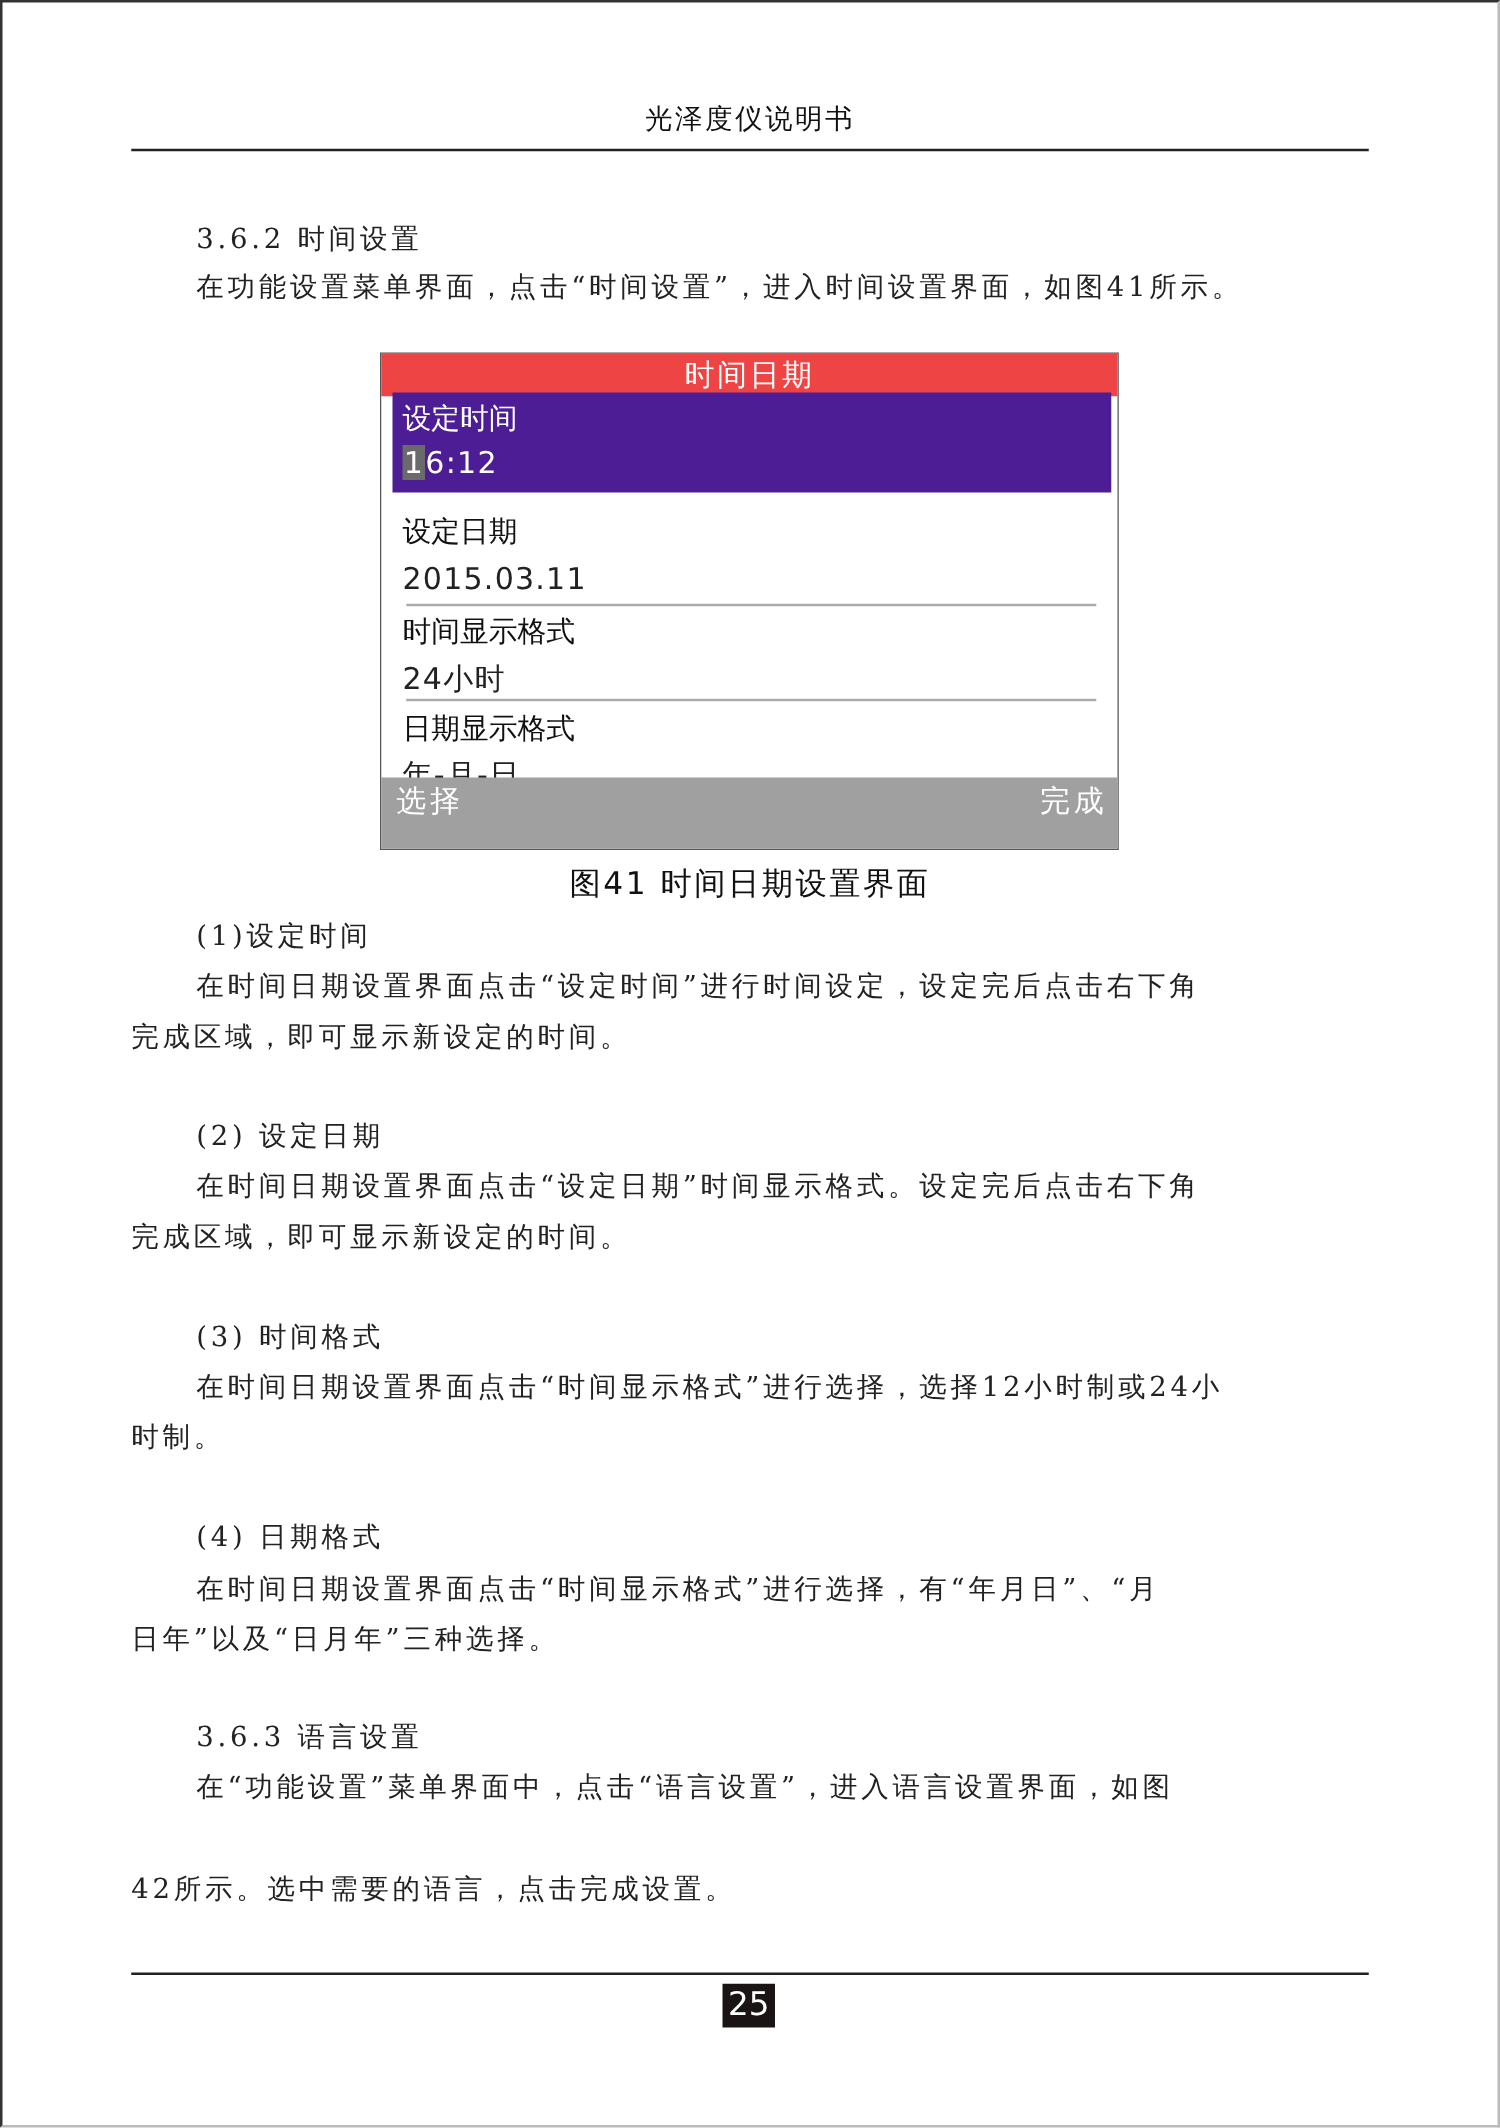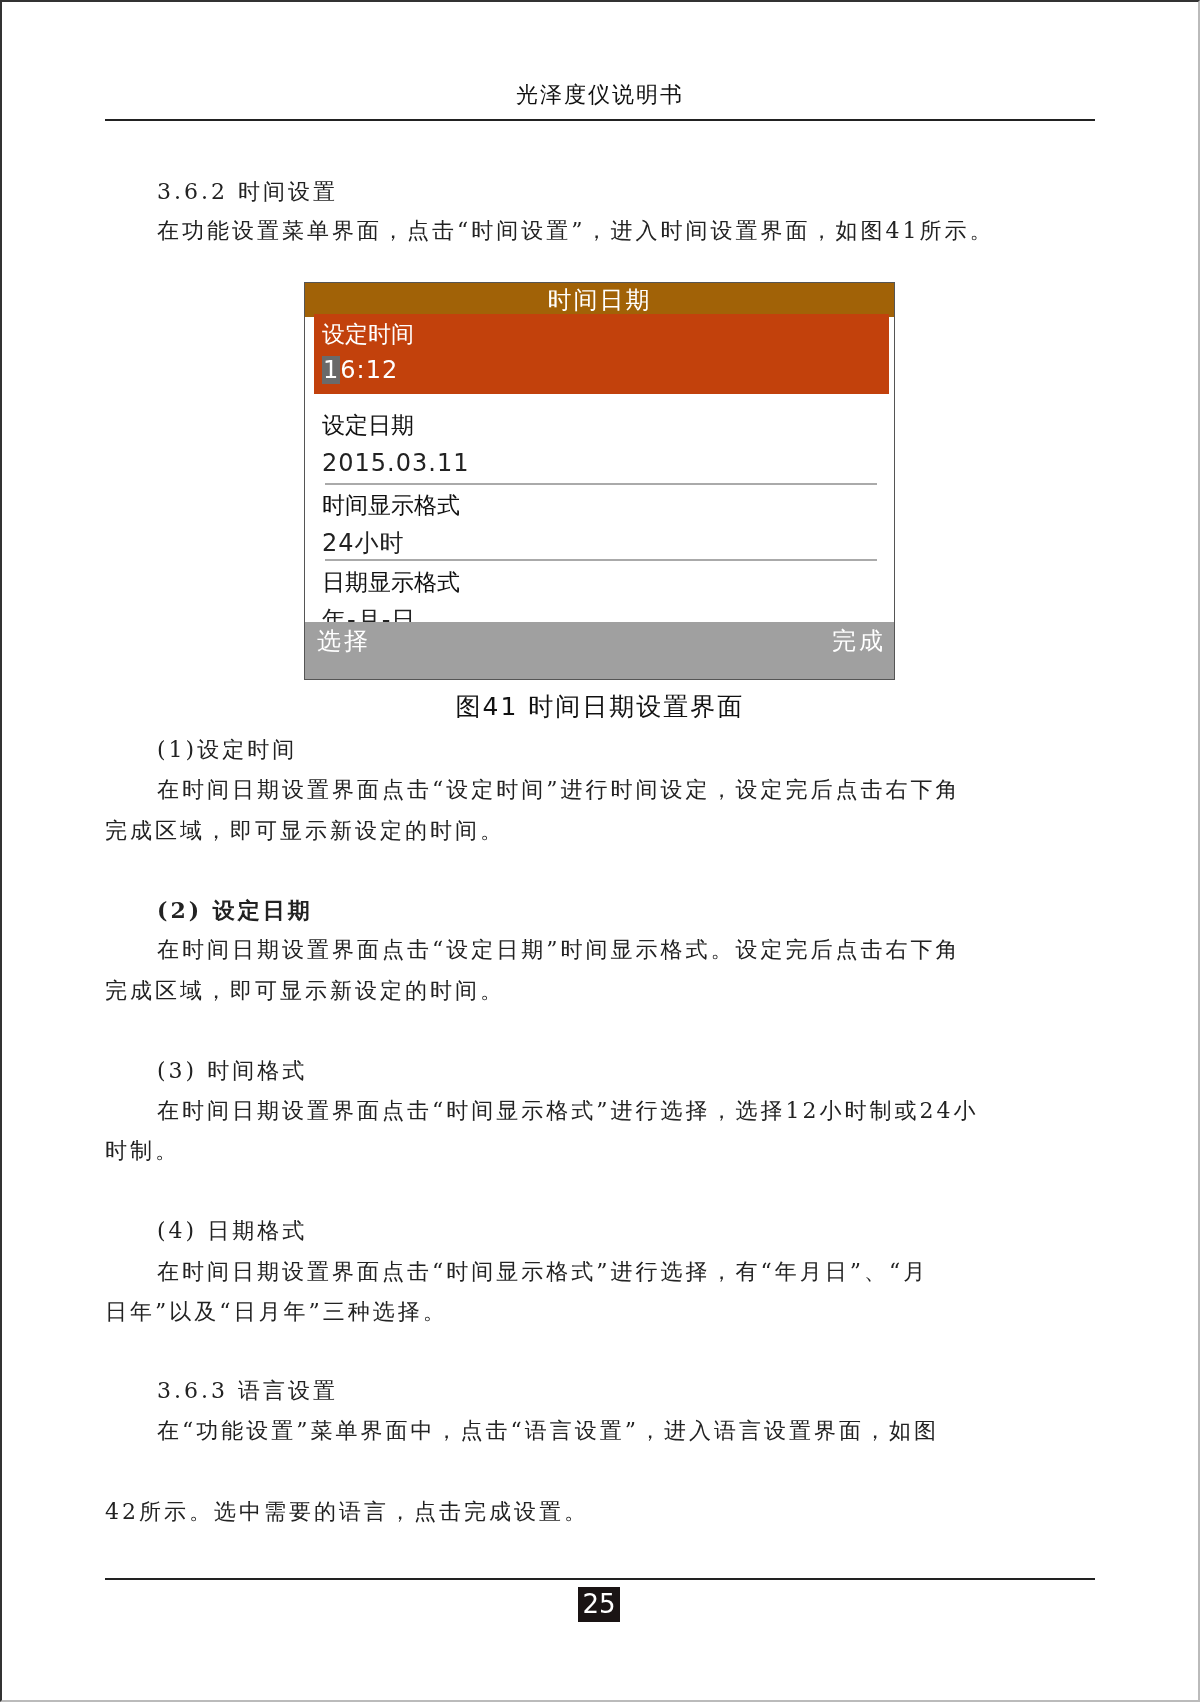--- a/index.html
+++ b/index.html
@@ -32,26 +32,26 @@
   .flush { left: 105px; }
 
   
   .device {
     position: absolute; left: 304px; top: 282px; width: 591px; height: 398px;
     border: 1px solid #555; box-sizing: border-box; background: #fff;
     font-family: "DejaVu Sans", sans-serif;
   }
   .dev-header {
     position: absolute; left: 0; top: 0; right: 0; height: 34px;
-    background: #a16207; color: #fff; text-align: center;
+    background: #ef4444; color: #fff; text-align: center;
     font-size: 24px; line-height: 34px; letter-spacing: 2px;
   }
   .dev-row-highlight {
     position: absolute; left: 9px; right: 5px; top: 31px; height: 80px;
-    background: #c2410c;
+    background: #4c1d95;
   }
   .dev-label { position: absolute; left: 17px; font-size: 23px; color: #111; }
   .dev-value { position: absolute; left: 17px; font-size: 24px; color: #222; letter-spacing: 1px; }
   .dev-row-highlight .dev-label { color: #fff; left: 8px; top: 5px; }
   .dev-row-highlight .dev-value { color: #fff; left: 8px; top: 42px; }
   .cursor-char { background: #6a6a6a; color: #fff; padding: 0 1px; }
   .dev-sep { position: absolute; left: 20px; right: 17px; height: 2px; background: #aaa; }
   .dev-footer {
     position: absolute; left: 0; right: 0; bottom: 0; height: 57px;
     background: #a0a0a0; color: #fff; font-size: 24px; line-height: 39px;
@@ -110,21 +110,21 @@
     <span class="right">完成</span>
   </div>
 </div>
 
 <div class="caption">图41 时间日期设置界面</div>
 
 <div class="line indent" style="top:736px;">(1)设定时间</div>
 <div class="line indent" style="top:776px;">在时间日期设置界面点击“设定时间”进行时间设定，设定完后点击右下角</div>
 <div class="line flush" style="top:817px;">完成区域，即可显示新设定的时间。</div>
 
-<div class="line indent" style="top:896px;font-weight:bold;">(2) 设定日期</div>
+<div class="line indent" style="top:896px;">(2) 设定日期</div>
 <div class="line indent" style="top:936px;">在时间日期设置界面点击“设定日期”时间显示格式。设定完后点击右下角</div>
 <div class="line flush" style="top:977px;">完成区域，即可显示新设定的时间。</div>
 
 <div class="line indent" style="top:1057px;">(3) 时间格式</div>
 <div class="line indent" style="top:1097px;">在时间日期设置界面点击“时间显示格式”进行选择，选择12小时制或24小</div>
 <div class="line flush" style="top:1137px;">时制。</div>
 
 <div class="line indent" style="top:1217px;">(4) 日期格式</div>
 <div class="line indent" style="top:1258px;">在时间日期设置界面点击“时间显示格式”进行选择，有“年月日”、“月</div>
 <div class="line flush" style="top:1298px;text-align:center;">日年”以及“日月年”三种选择。</div>

